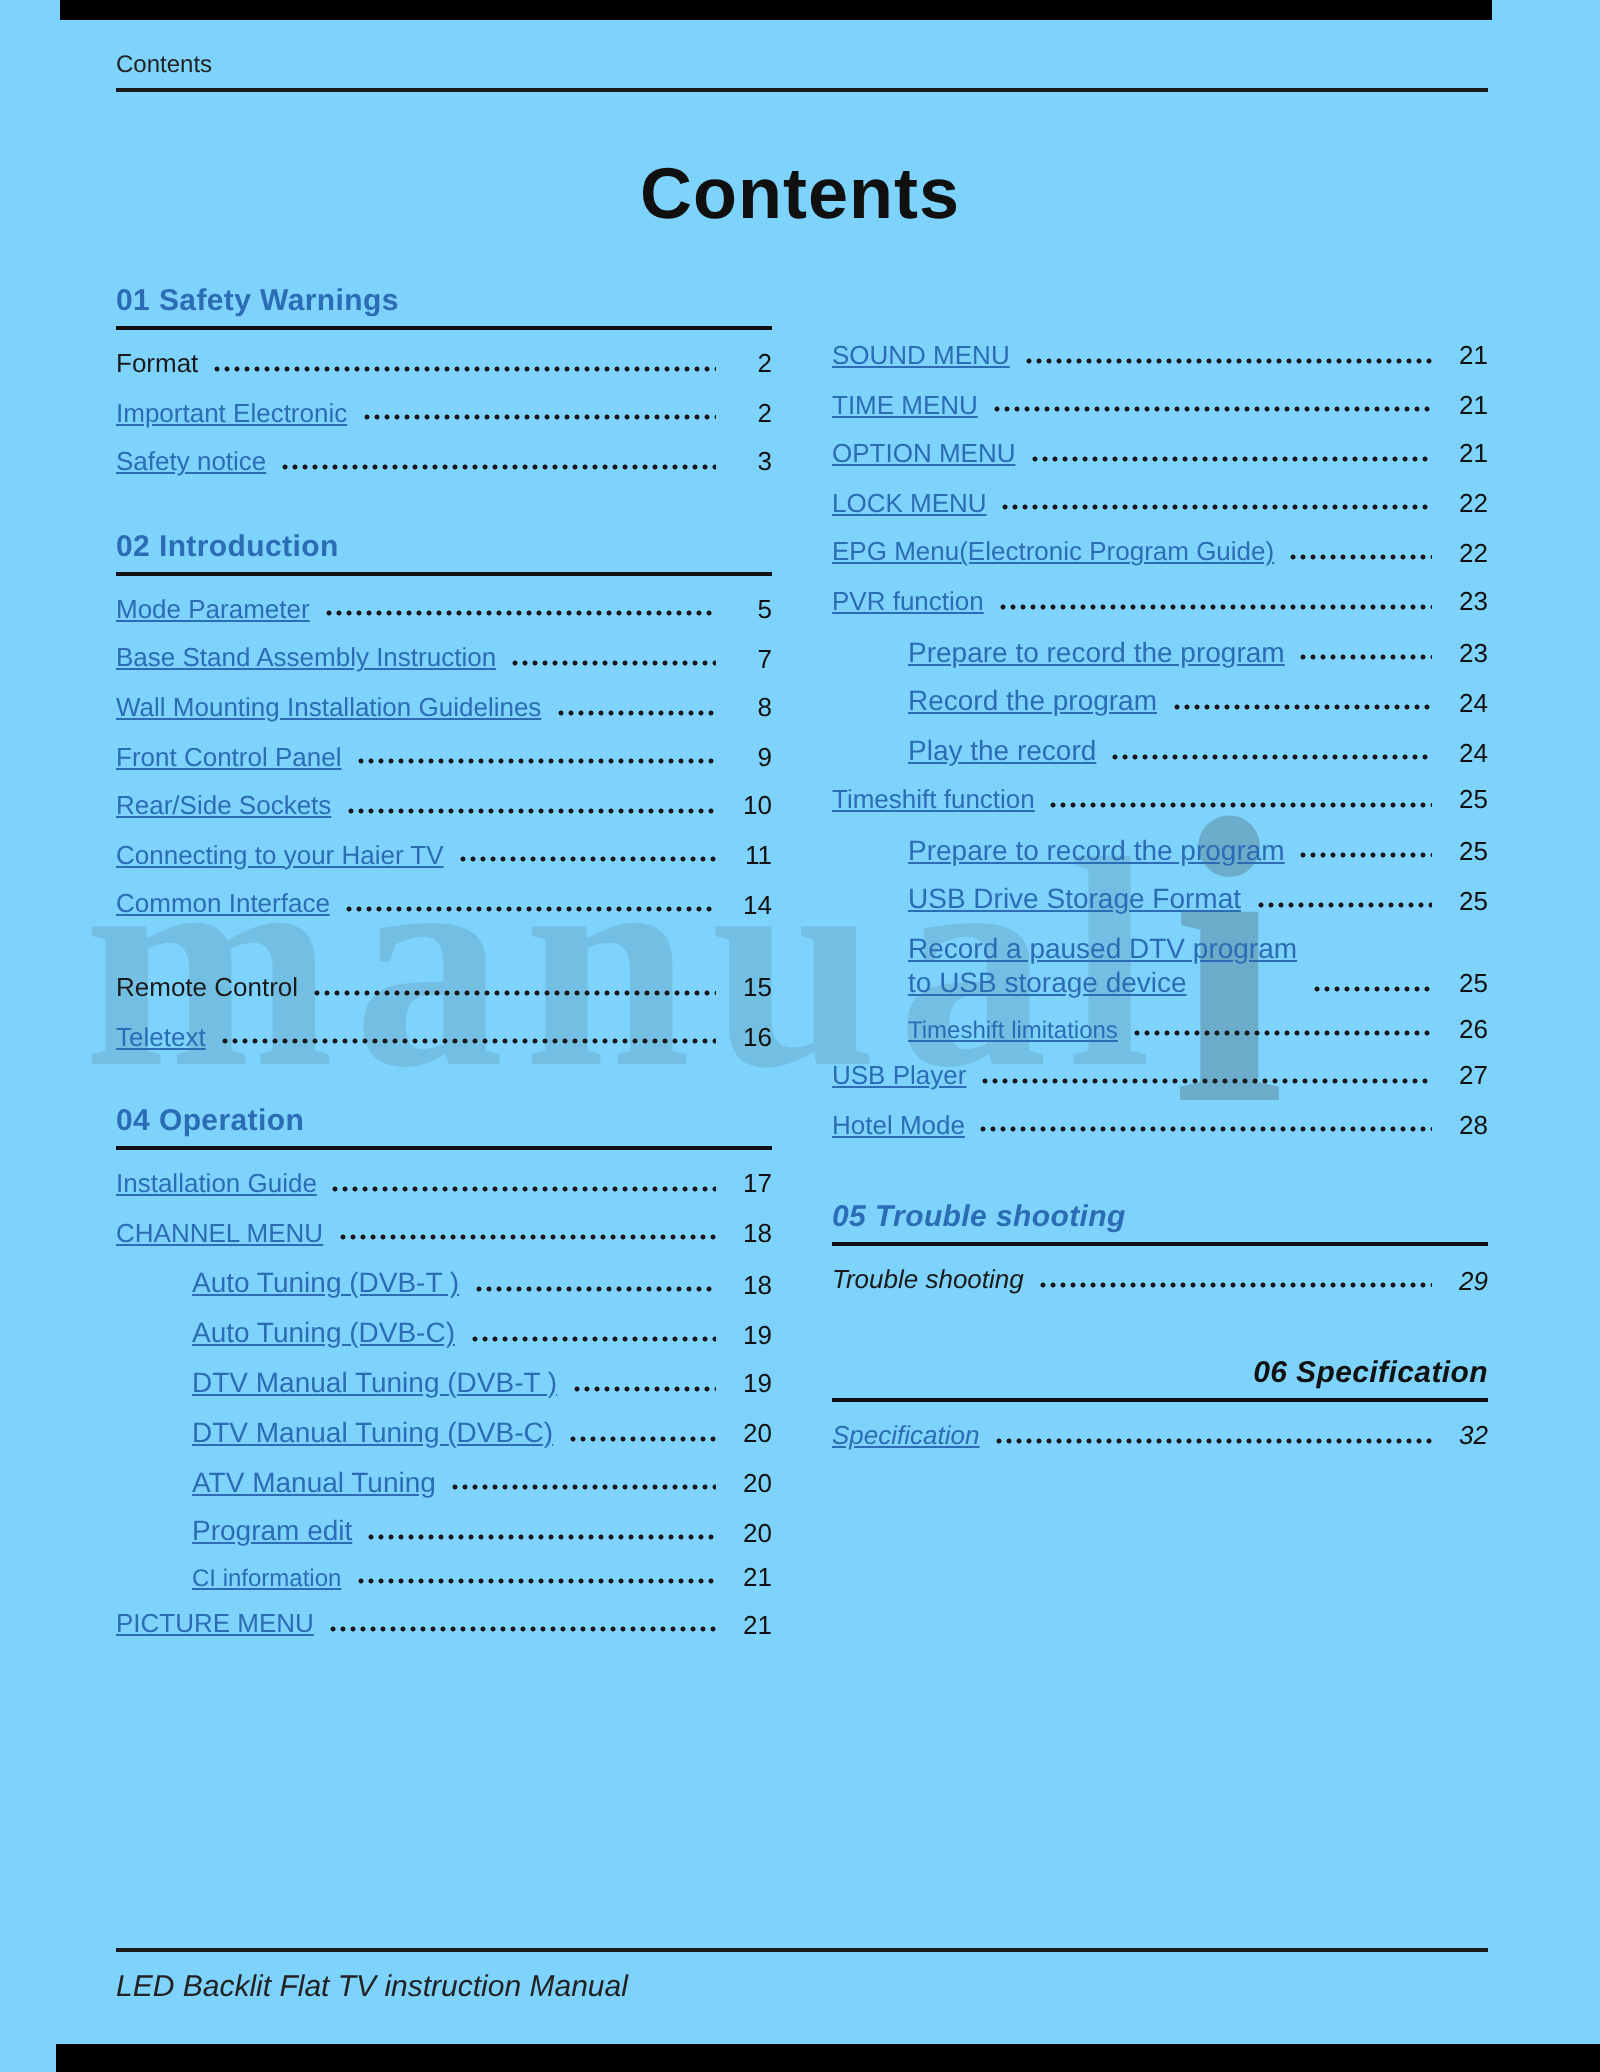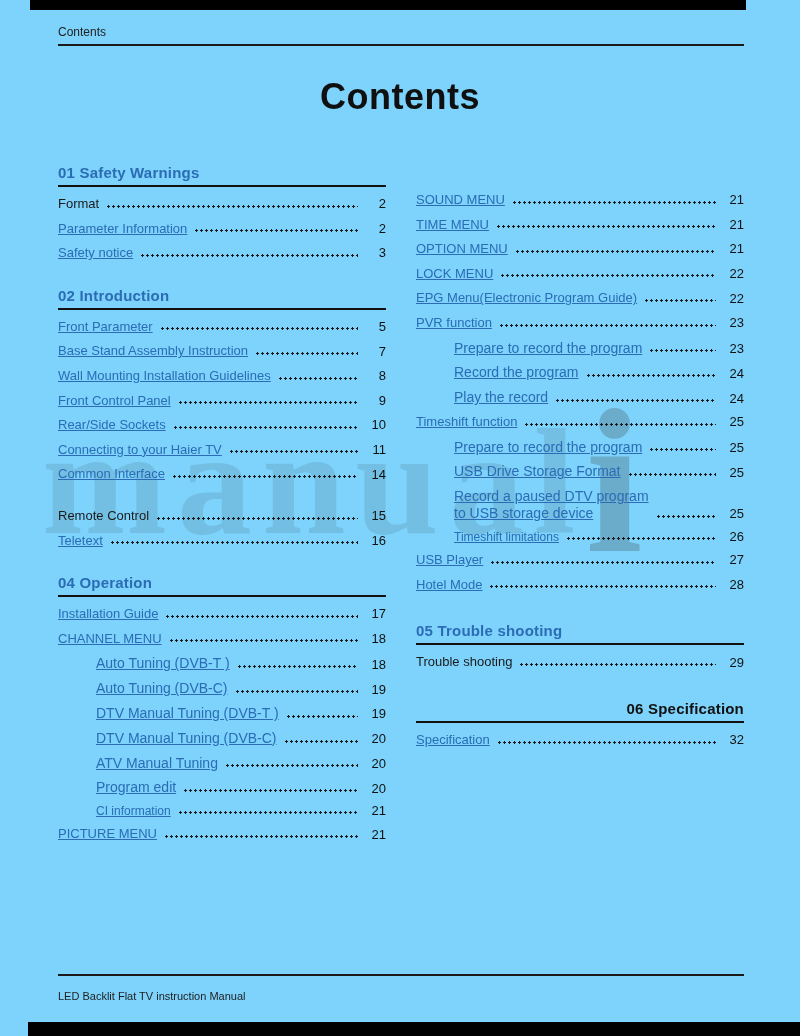--- a/index.html
+++ b/index.html
@@ -9,26 +9,26 @@
     background:#7dd3fc; overflow:hidden;
     font-family:"Liberation Sans", sans-serif; color:#1a1a1a;
   }
   .topbar { position:absolute; top:0; left:30px; width:716px; height:10px; background:#000; }
   .bottombar { position:absolute; bottom:0; left:28px; right:0; height:14px; background:#000; }
   .runhead { position:absolute; top:25px; left:58px; font-size:12px; color:#222; }
   .runhead-rule { position:absolute; top:44px; left:58px; right:56px; border-top:2px solid #1a1a1a; }
   .doc-title { position:absolute; top:76px; left:0; right:0; text-align:center;
     font-size:36px; font-weight:bold; color:#101010; letter-spacing:0.5px; }
 
-  .columns { position:absolute; top:164px; left:58px; right:56px; display:flex; gap:30px; z-index:2; }
+  .columns { position:absolute; top:142px; left:58px; right:56px; display:flex; gap:30px; z-index:2; }
   .col { flex:1; min-width:0; }
   .col.right { padding-top:28px; }
 
   .section { margin-bottom:26px; }
-  .section.gap-lg { margin-top:30px; }
+  .section.gap-lg { margin-top:30px;font-style:italic; }
   .sec-head { font-size:15px; font-weight:bold; color:#2b6cb5; padding-bottom:4px;
     border-bottom:2.5px solid #111; margin-bottom:9px; letter-spacing:0.2px; }
   .sec-head.dark { color:#111; font-weight:bold;text-align:right; }
 
   .entry { display:flex; align-items:flex-end; margin-bottom:9px; }
   .entry.sub { margin-left:38px; margin-bottom:8px; }
   .lbl { font-size:13px; line-height:1.2; color:#1a1a1a; text-decoration:none; }
   .lbl.link { color:#2b6cb5; text-decoration:underline; cursor:pointer; }
   .entry.sub .lbl { font-size:14px; }
   .lbl.multiline { white-space:pre-line; }
@@ -37,21 +37,21 @@
     background-size:5px 5px; background-position:0 60%; background-repeat:repeat-x; }
   .pg { font-size:13px; color:#111; min-width:24px; text-align:right; line-height:1.1; }
 
   .watermark { position:absolute; top:402px; left:42px; z-index:1; display:flex;
     align-items:flex-end; pointer-events:none; font-family:"Liberation Serif", serif; }
   .wm-main { font-size:150px; line-height:1.05; font-weight:bold; letter-spacing:10px;
     color:rgba(50,50,50,0.12); }
   .wm-i { font-size:205px; line-height:0.78; font-weight:bold; color:rgba(50,50,50,0.24); }
 
   .footer-rule { position:absolute; left:58px; right:56px; bottom:60px; border-top:2px solid #1a1a1a; }
-  .footer-text { position:absolute; left:58px; bottom:34px; font-size:11px; color:#222; }
+  .footer-text { position:absolute; left:58px; bottom:34px; font-style:italic; font-size:15px; color:#222; }
 </style>
 </head>
 <body>
 
 <div class="page">
 
   <div class="topbar"></div>
 
   <div class="runhead">Contents</div>
   <div class="runhead-rule"></div>
@@ -68,35 +68,35 @@
     <div class="col left">
 
       <div class="section">
         <div class="sec-head">01 Safety Warnings</div>
         <div class="entry">
           <span class="lbl">Format</span>
           <span class="leader"></span>
           <span class="pg">2</span>
         </div>
         <div class="entry">
-          <a class="lbl link">Parameter Information</a>
+          <a class="lbl link">Important Electronic</a>
           <span class="leader"></span>
           <span class="pg">2</span>
         </div>
         <div class="entry">
           <a class="lbl link">Safety notice</a>
           <span class="leader"></span>
           <span class="pg">3</span>
         </div>
       </div>
 
       <div class="section">
         <div class="sec-head">02 Introduction</div>
         <div class="entry">
-          <a class="lbl link">Front Parameter</a>
+          <a class="lbl link">Mode Parameter</a>
           <span class="leader"></span>
           <span class="pg">5</span>
         </div>
         <div class="entry">
           <a class="lbl link">Base Stand Assembly Instruction</a>
           <span class="leader"></span>
           <span class="pg">7</span>
         </div>
         <div class="entry">
           <a class="lbl link">Wall Mounting Installation Guidelines</a>

